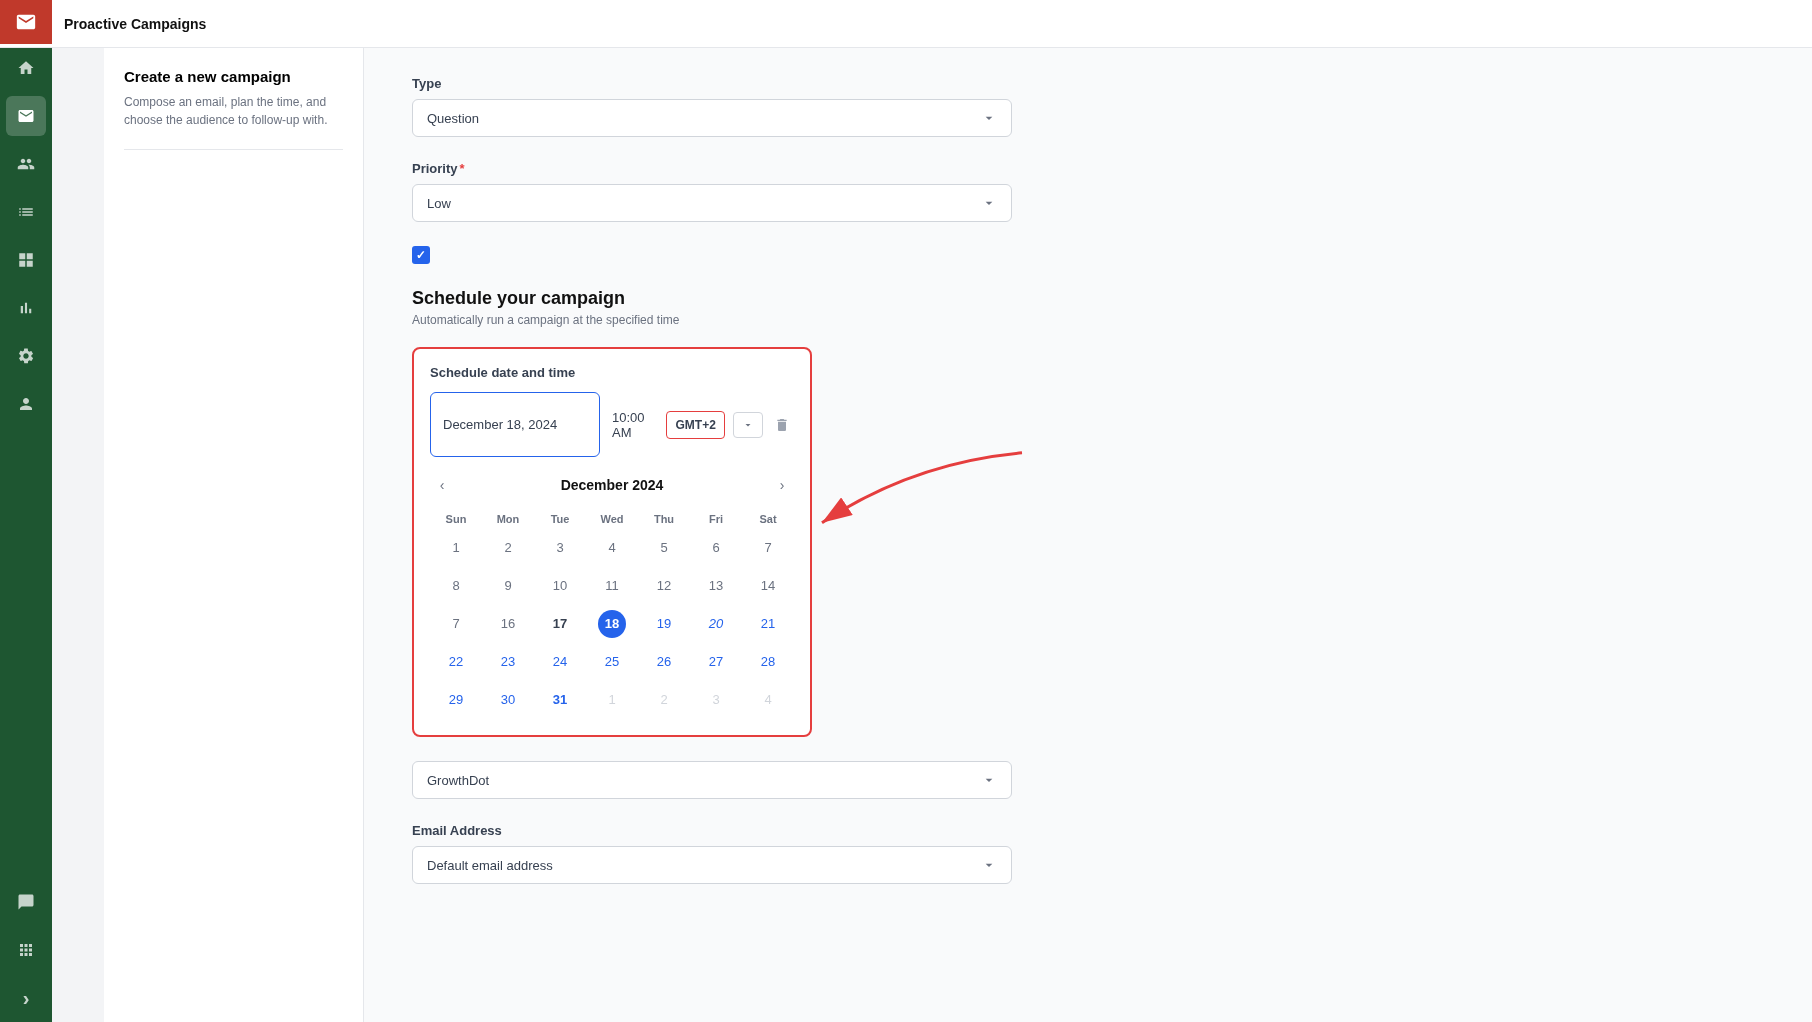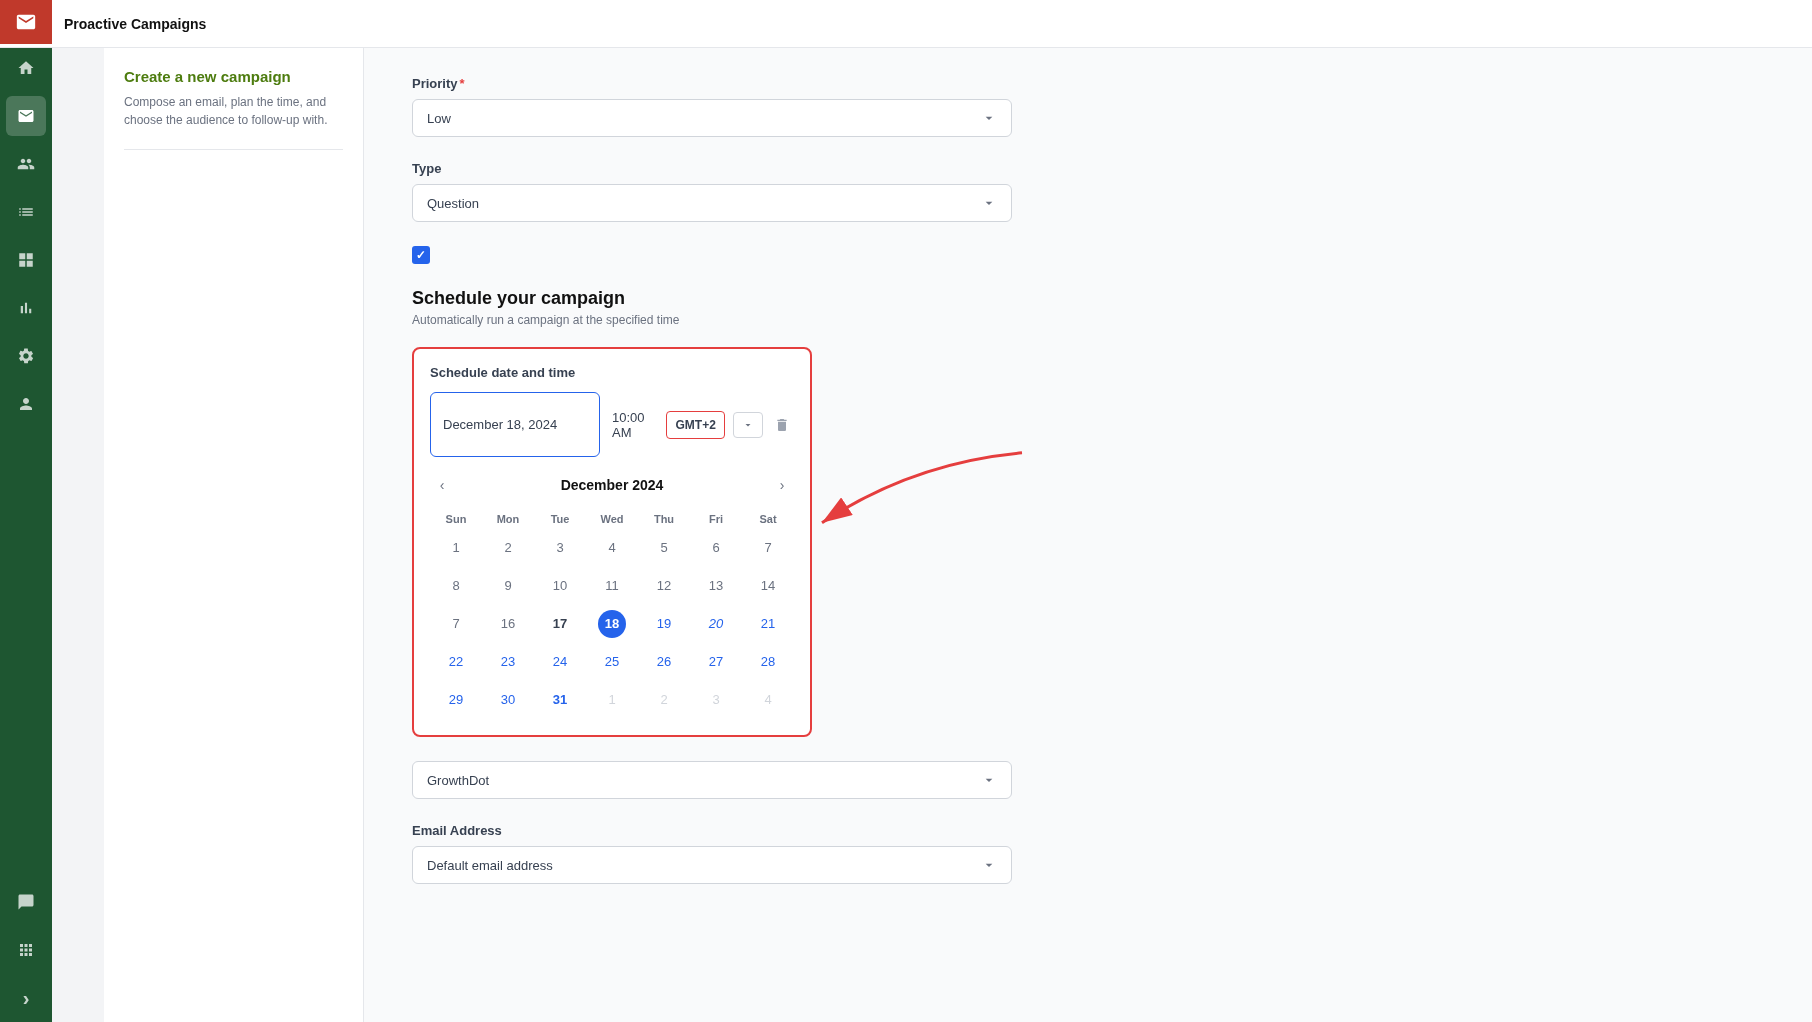--- a/index.html
+++ b/index.html
@@ -31,21 +31,21 @@
     .sidebar-spacer { flex: 1; }
 
     
     .left-panel {
       width: 260px;
       background: #fff;
       border-right: 1px solid #e5e7eb;
       padding: 24px 20px;
       flex-shrink: 0;
     }
-    .left-panel h2 { font-size: 15px; font-weight: 700; color: #4d7c0f; margin-bottom: 8px; }
+    .left-panel h2 { font-size: 15px; font-weight: 700; color: #000000; margin-bottom: 8px; }
     .left-panel p { font-size: 12px; color: #6b7280; line-height: 1.5; }
     .left-panel hr { border: none; border-top: 1px solid #e5e7eb; margin-top: 20px; }
 
     
     .main-content {
       flex: 1;
       background: #f9fafb;
       overflow-y: auto;
       padding: 32px 48px;
     }
@@ -259,35 +259,35 @@
 
   <div class="left-panel">
     <h2>Create a new campaign</h2>
     <p>Compose an email, plan the time, and choose the audience to follow-up with.</p>
     <hr>
   </div>
 
   <div class="main-content">
 
     <div class="field-group">
+      <span class="field-label">Type</span>
+      <div class="select-field">
+        <span>Question</span>
+        <svg width="16" height="16" fill="#6b7280" viewBox="0 0 24 24">
+            <path d="M7 10l5 5 5-5z"></path>
+          </svg>
+      </div>
+    </div>
+
+    <div class="field-group">
       <span class="field-label">
         <span>Priority</span><span class="required">*</span>
       </span>
       <div class="select-field">
         <span>Low</span>
-        <svg width="16" height="16" fill="#6b7280" viewBox="0 0 24 24">
-            <path d="M7 10l5 5 5-5z"></path>
-          </svg>
-      </div>
-    </div>
-
-    <div class="field-group">
-      <span class="field-label">Type</span>
-      <div class="select-field">
-        <span>Question</span>
         <svg width="16" height="16" fill="#6b7280" viewBox="0 0 24 24">
             <path d="M7 10l5 5 5-5z"></path>
           </svg>
       </div>
     </div>
 
     <div class="field-group">
       <div class="checkbox-wrapper">
         <div class="checkbox-blue"></div>
       </div>

